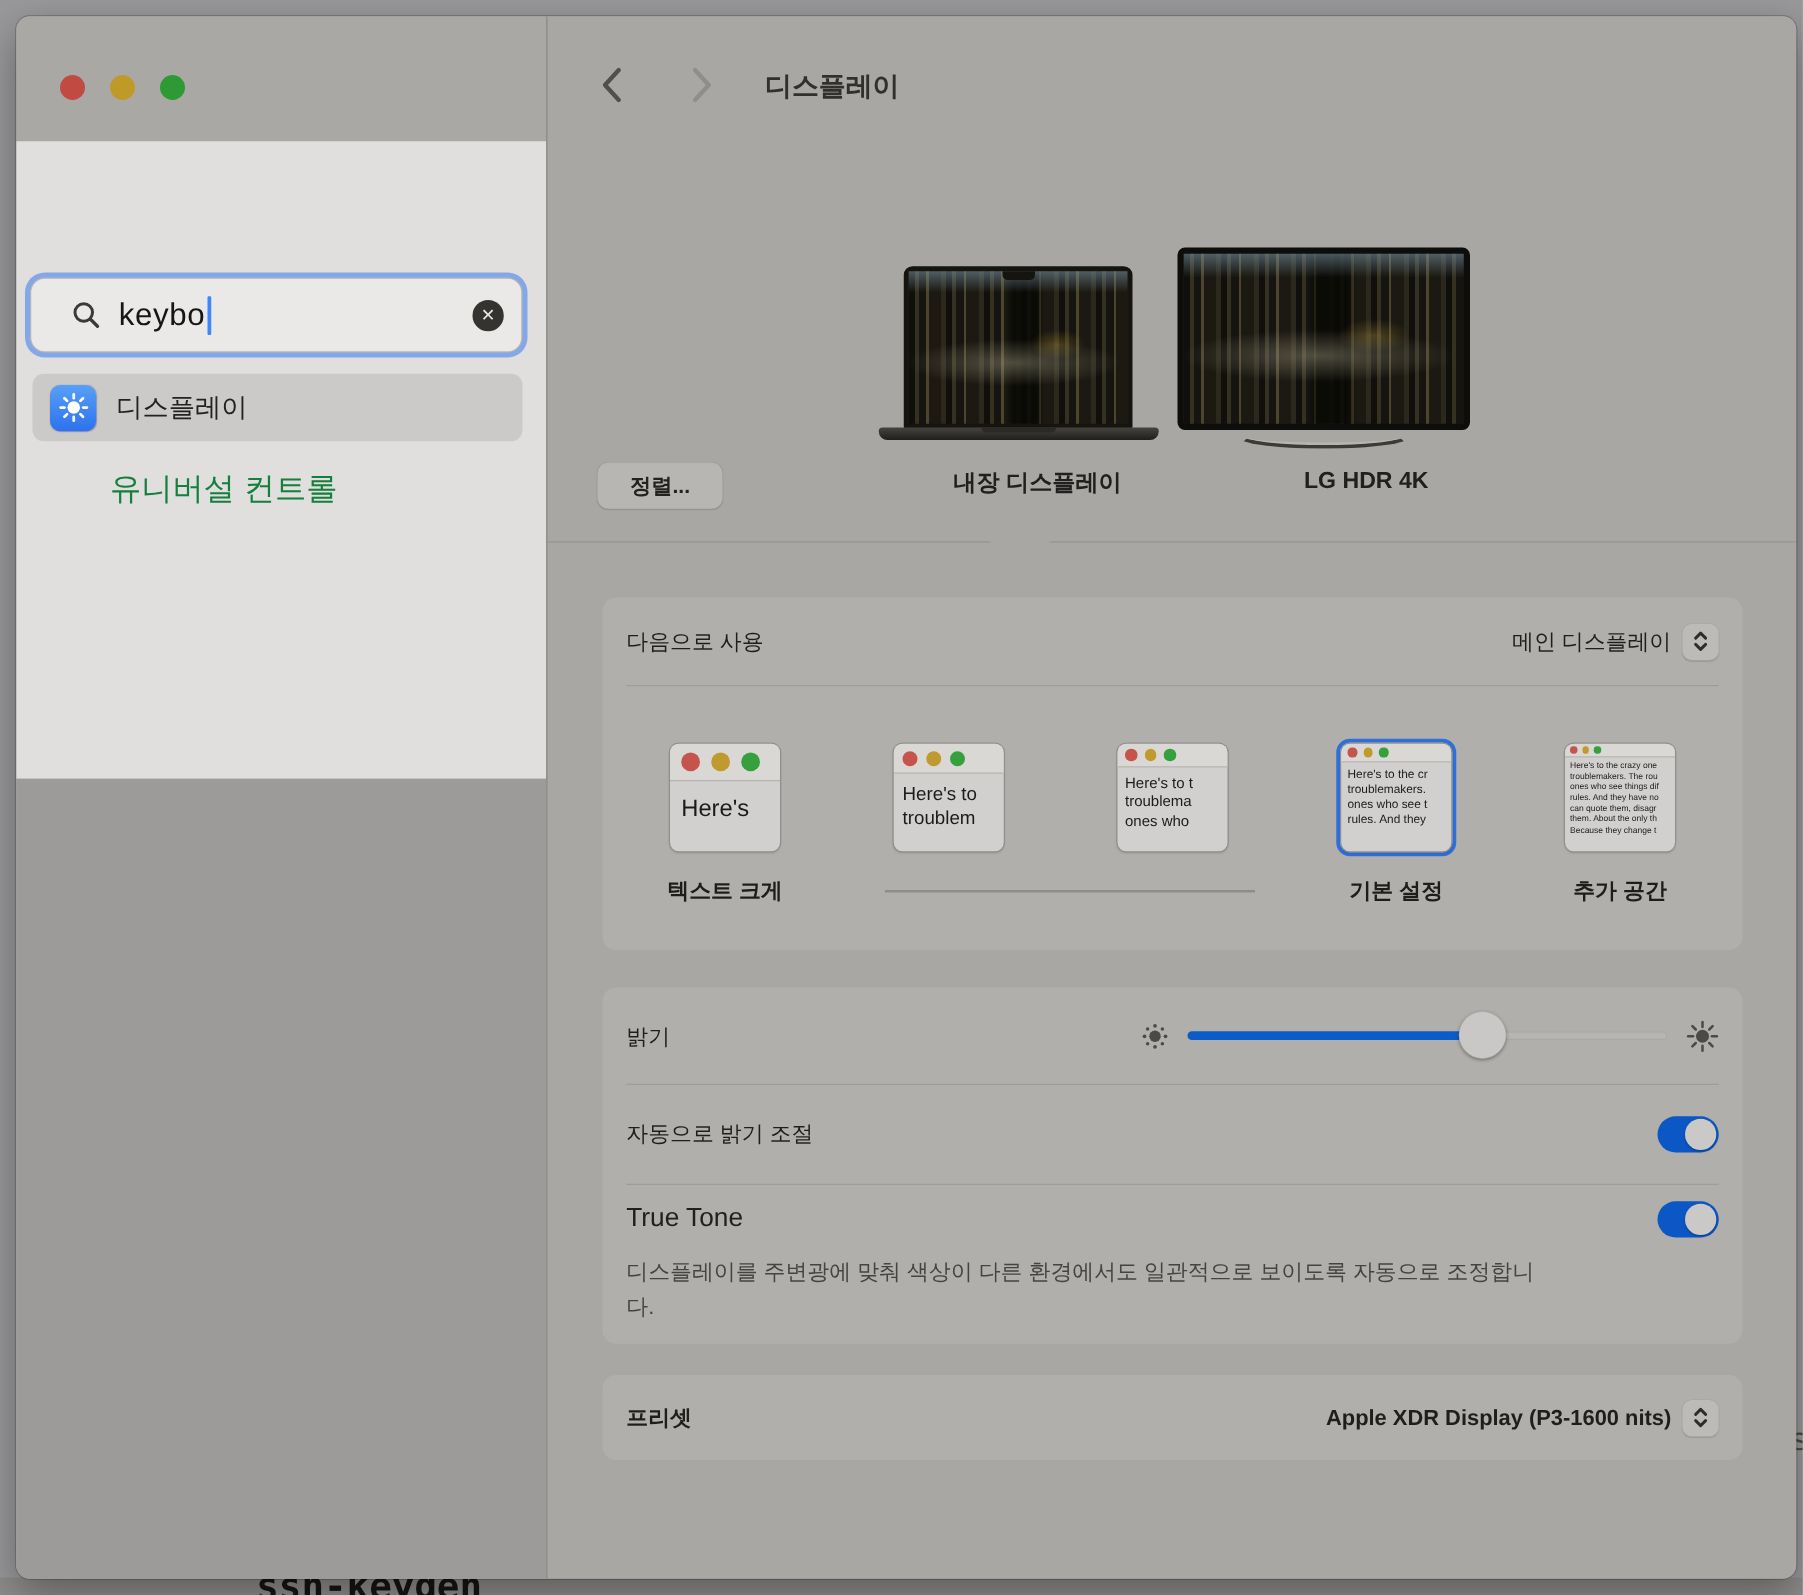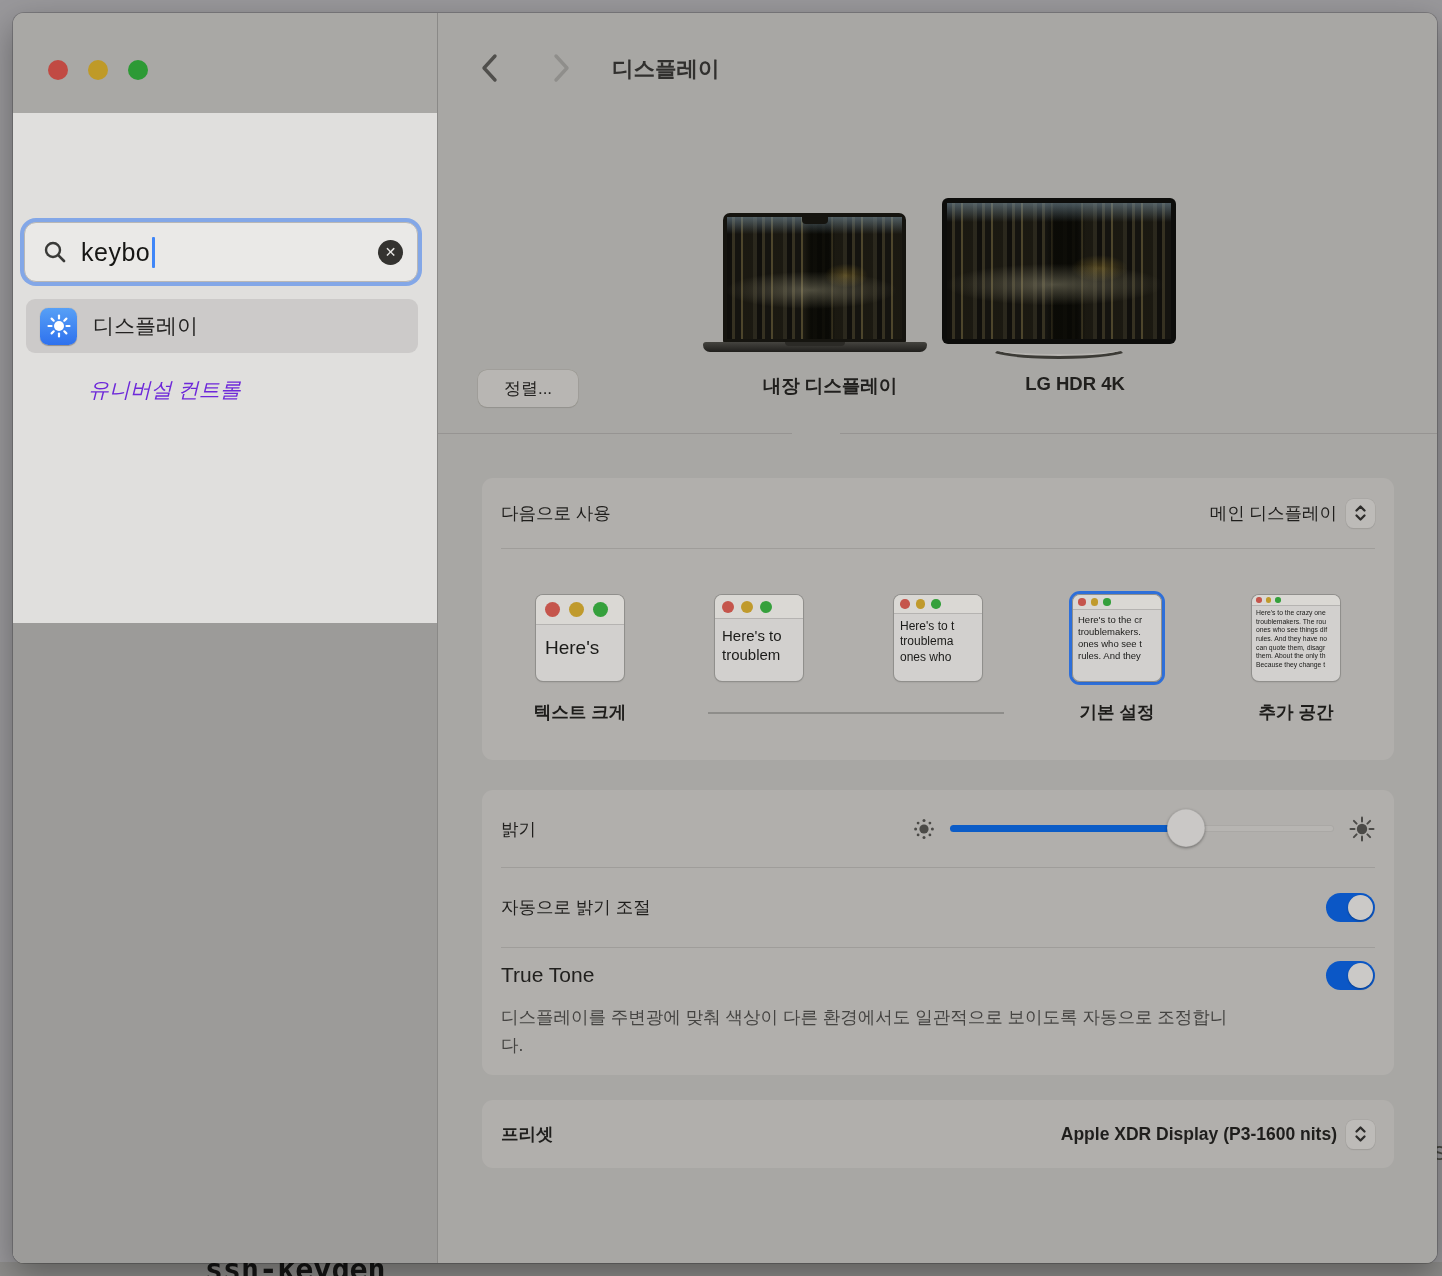--- a/index.html
+++ b/index.html
@@ -19,33 +19,33 @@
   
   .sidebar { position:absolute; left:0; top:0; width:424px; height:100%; background:#a9a8a5; }
   .traffic { position:absolute; left:35px; top:47px; display:flex; gap:20px; }
   .tl { width:20px; height:20px; border-radius:50%; }
   .tl.red{ background:#c14a43; } .tl.yellow{ background:#bf9a28; } .tl.green{ background:#2d9a35; }
 
   .search-panel { position:absolute; left:0; top:100px; width:424px; height:510px; background:#e0dfdd; }
   .sidebar-lower { position:absolute; left:0; top:610px; width:424px; bottom:0; background:#9c9b99; }
 
   .search-field { position:absolute; left:11px; top:109px; width:394px; height:60px; background:#eae9e7;
-    border:1px solid #b9b7b5; border-radius:12px; box-shadow:0 0 0 4px #83a7e7; display:flex; align-items:center; padding:0 14px 0 18px; }
+    border:1px solid #b9b7b5; border-radius:12px; box-shadow:0 0 0 4px #83a7e7; display:flex; align-items:center; padding:0 14px 0 32px; }
   .search-text { font-size:25px; color:#161614; margin-left:14px; letter-spacing:.5px; }
   .caret { width:3px; height:31px; background:#3f86f8; margin-left:2px; border-radius:1px; }
   .clear-btn { margin-left:auto; width:25px; height:25px; border-radius:50%; background:#343330;
     display:flex; align-items:center; justify-content:center; color:#e8e7e5; font-size:14px; font-weight:bold; }
 
   .result-row { position:absolute; left:13px; top:186px; width:392px; height:54px; background:#cccac9;
     border-radius:9px; display:flex; align-items:center; padding-left:14px; }
   .app-icon { width:37px; height:37px; border-radius:8.5px; background:linear-gradient(180deg,#57a0f6,#2e71ee);
     display:flex; align-items:center; justify-content:center; box-shadow:0 .5px 1px rgba(0,0,0,.3); }
   .result-label { margin-left:16px; font-size:21px; color:#232221; }
   .result-row2 { position:absolute; left:75px; top:262px; height:30px; display:flex; align-items:center; }
-  .result-label2 { font-size:21px; color:#6d28d9;font-style:italic; }
+  .result-label2 { font-size:25px; color:#15803d; }
 
   
   .main { position:absolute; left:424px; top:0; right:0; bottom:0; background:#a8a7a4; border-left:1px solid #8a8987; }
   
   .main-abs { position:absolute; }
 
   .nav-chevron { position:absolute; top:40px; width:22px; height:30px; }
   .nav-back { left:41px; }   
   .nav-fwd  { left:112px; }
   .page-title { position:absolute; left:174px; top:41px; font-size:21.5px; font-weight:bold; color:#31302e; }
@@ -71,21 +71,21 @@
 
   .monitor { left:504px; top:185px; width:234px; height:146px; background:#0d0d0b; border-radius:6px; padding:5px; }
   .monitor .wp { width:100%; height:100%; }
   .monitor-stand { left:551px; top:326px; width:140px; height:20px; border:4px solid transparent;
     border-bottom:4px solid #3c3b36; border-radius:50%; }
   .monitor-stand::after { content:""; position:absolute; left:6px; right:6px; bottom:-1px; height:10px;
     border-bottom:2px solid #b7b5b1; border-radius:50%; }
 
   .display-label { position:absolute; top:360px; transform:translateX(-50%); font-size:18.5px; font-weight:bold; color:#21201e; white-space:nowrap; }
   .dl-builtin { left:392px; }
-  .dl-external { left:637px; }
+  .dl-external { left:655px; }
 
   .arrange-btn { position:absolute; left:40px; top:357px; width:100px; height:37px; background:#b8b6b3;
     border-radius:9px; box-shadow:0 0 0 .5px #98968f, 0 1px 1px rgba(0,0,0,.15); display:flex; align-items:center; justify-content:center;
     font-size:17px; color:#232220; }
 
   .band-divider { position:absolute; left:0; right:0; top:420px; height:1px; background:#969492; }
   .band-notch { position:absolute; left:355px; top:404px; width:46px; height:17px; background:#a8a7a4;
     clip-path:polygon(50% 0, 100% 100%, 0 100%); filter:drop-shadow(0 -1.5px 0 #969492); }
   .band-notch-base { position:absolute; left:354px; top:420px; width:48px; height:2px; background:#a8a7a4; }
 
@@ -208,21 +208,21 @@
     <div class="main-abs laptop-base"></div>
 
     <div class="main-abs monitor">
       <div class="wp wallpaper"></div>
     </div>
     <div class="main-abs monitor-stand"></div>
 
     <div class="display-label dl-builtin">내장 디스플레이</div>
     <div class="display-label dl-external">LG HDR 4K</div>
 
-    <button class="arrange-btn" style="border:none;">정렬...</button>
+    <button class="arrange-btn" style="border:none;font-weight:bold;">정렬...</button>
 
     <div class="band-divider"></div>
     <div class="band-notch"></div>
     <div class="band-notch-base"></div>
 
     <section class="card card1">
       <div class="settings-row" style="top:0; height:70px;">
         <span class="row-label">다음으로 사용</span>
         <span class="row-right">
           <span class="row-value">메인 디스플레이</span>

